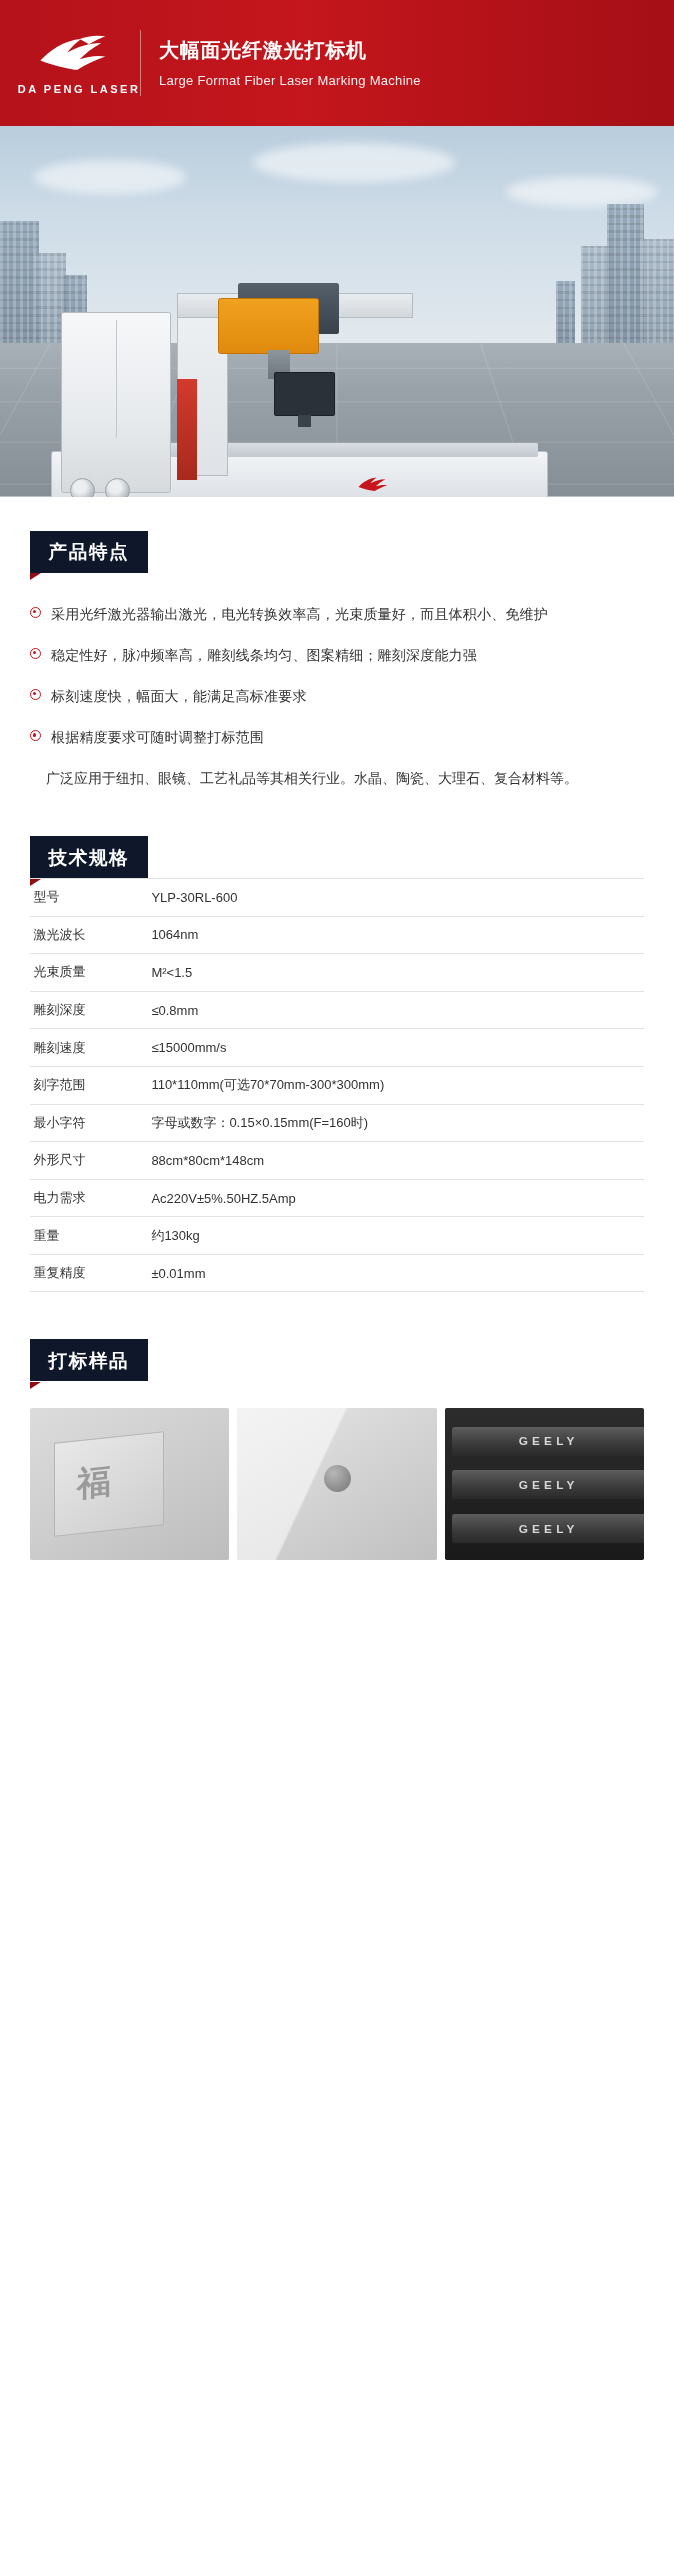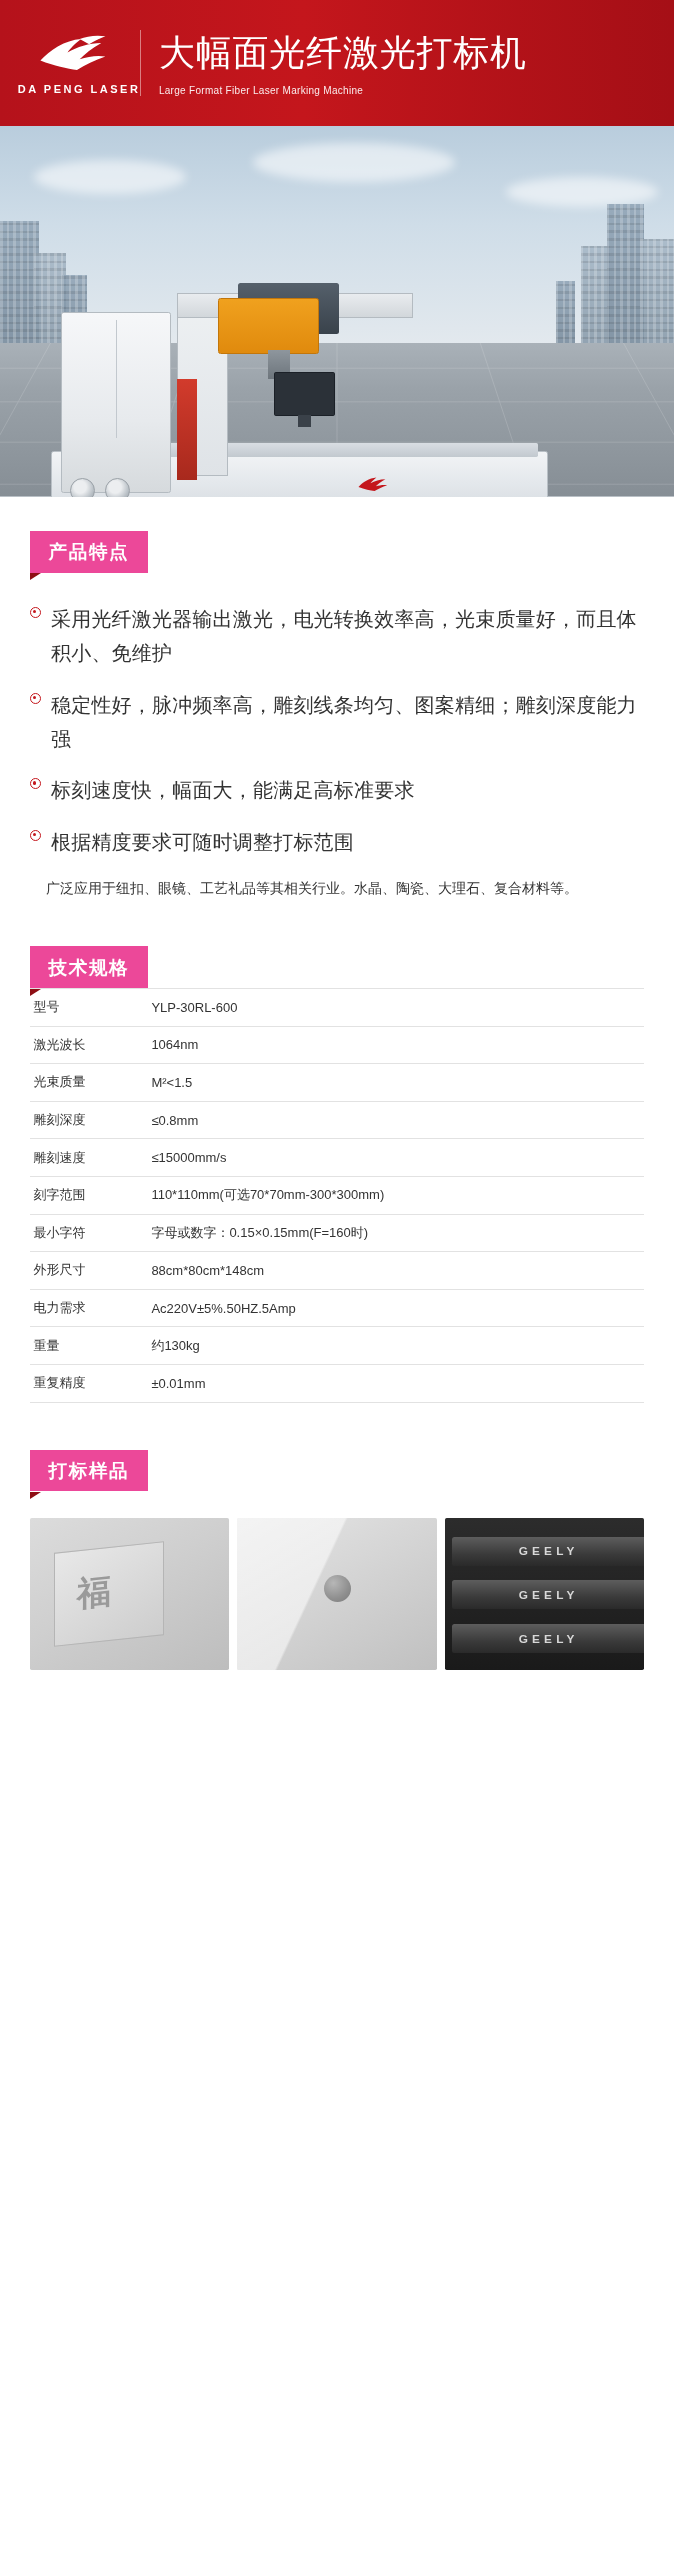--- a/index.html
+++ b/index.html
@@ -46,28 +46,28 @@
   .logo-divider {
     width: 0.8px;
     height: 66px;
     background: rgba(255,255,255,0.45);
     margin: 0 18.5px 0 5px;
     flex: none;
   }
   .header-titles { display: flex; flex-direction: column; justify-content: center; }
   .title-cn {
     color: #ffffff;
-    font-size: 36px;
-    font-weight: normal;
+    font-size: 20px;
+    font-weight: bold;
     letter-spacing: 0.8px;
     line-height: 1.25;
   }
   .title-en {
     color: rgba(255,255,255,0.92);
-    font-size: 10px;
+    font-size: 13px;
     margin-top: 10px;
     letter-spacing: 0.3px;
   }
 
   
   .hero {
     height: 371px;
     position: relative;
     overflow: hidden;
     background: linear-gradient(180deg, #cfdbe6 0%, #dfe7ee 40%, #c9d2da 58%, #b9c0c6 100%);
@@ -172,21 +172,21 @@
   .mach-logo-badge {
     position: absolute; left: 278px; top: 192px; width: 93px; height: 37px;
     display: flex; flex-direction: column; align-items: center; justify-content: center;
   }
   .mach-badge-text { font-size: 5.9px; color: #b5121b; letter-spacing: 1.7px; margin-top: 1.7px; }
 
   
   .section { padding: 0 30px; }
   .sec-title {
     display: inline-block;
-    background: #ec4899;
+    background: #0f172a;
     color: #ffffff;
     font-size: 18.5px;
     font-weight: bold;
     padding: 8.4px 18.5px;
     letter-spacing: 1.7px;
     position: relative;
   }
   .sec-title:after {
     content: "";
     position: absolute;
@@ -210,21 +210,21 @@
     margin-top: 5px;
     margin-right: 10px;
     position: relative;
   }
   .bullet:after {
     content: "";
     position: absolute; left: 2.1px; top: 2.1px;
     width: 3.4px; height: 3.4px; background: #c4161c; border-radius: 50%;
   }
   .feature-text {
-    font-size: 20px;
+    font-size: 14px;
     color: #333333;
     line-height: 1.72;
     letter-spacing: 0.2px;
   }
   .features-note {
     font-size: 14px;
     color: #333333;
     line-height: 1.72;
     margin-top: 5px;
     margin-left: 16px;

